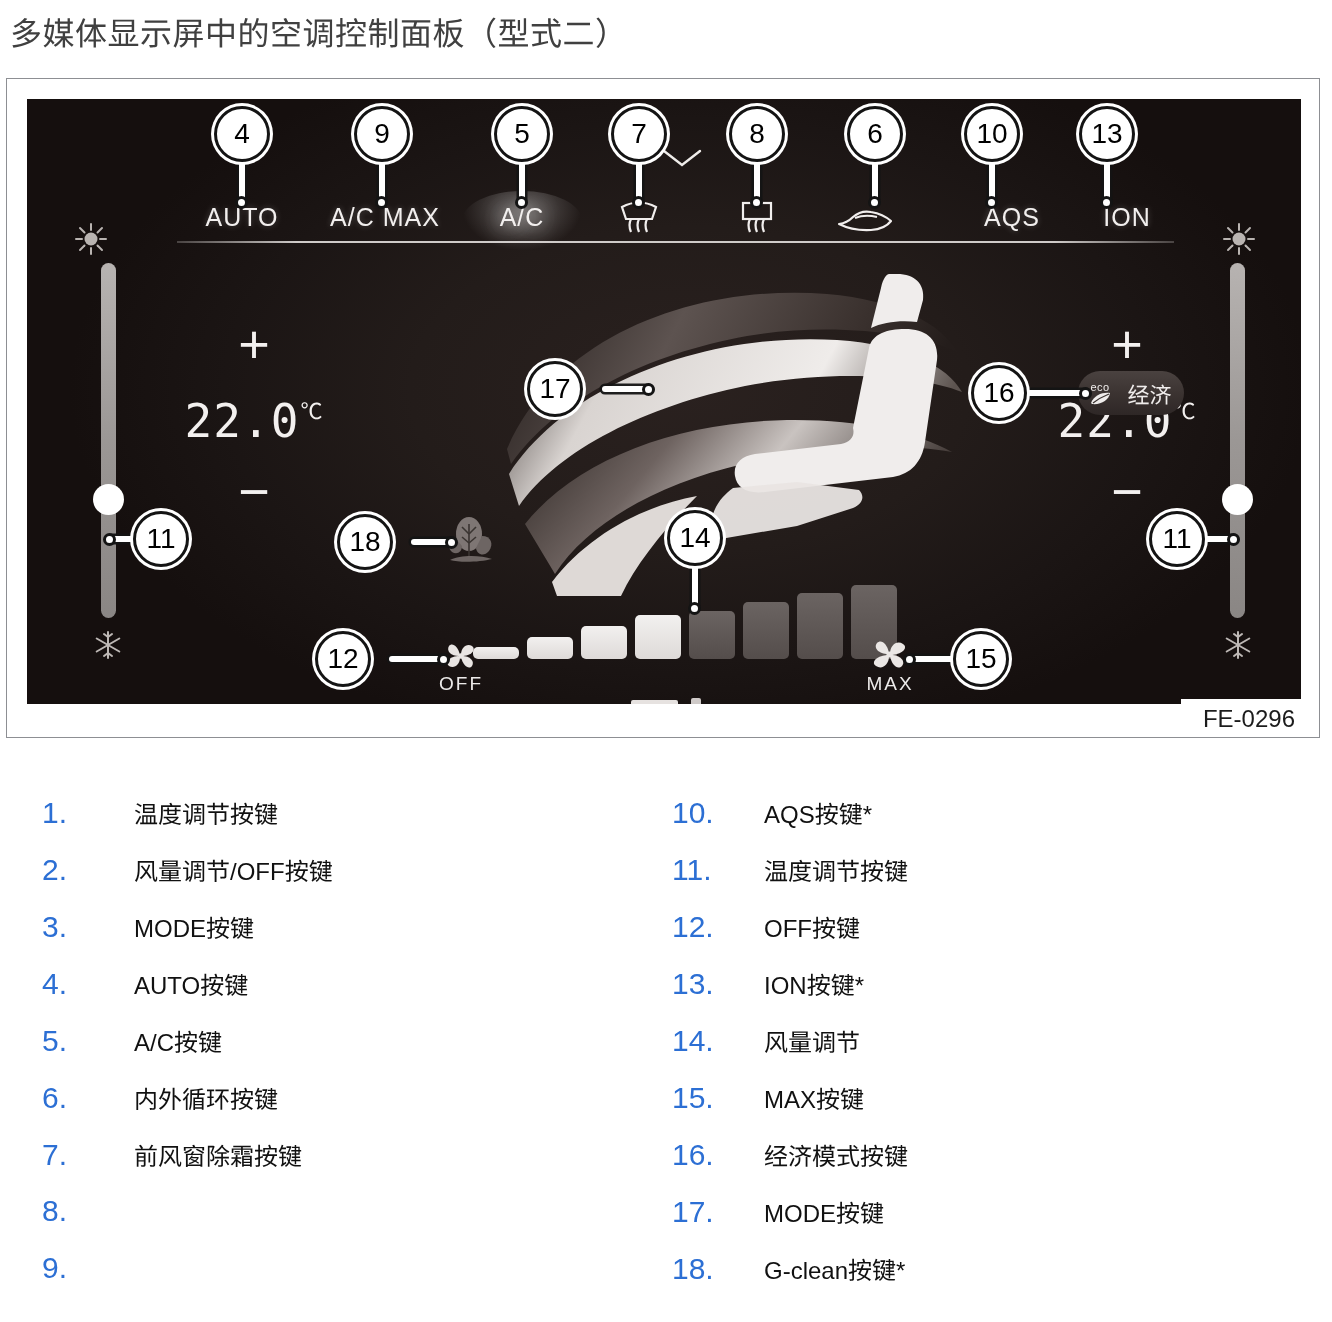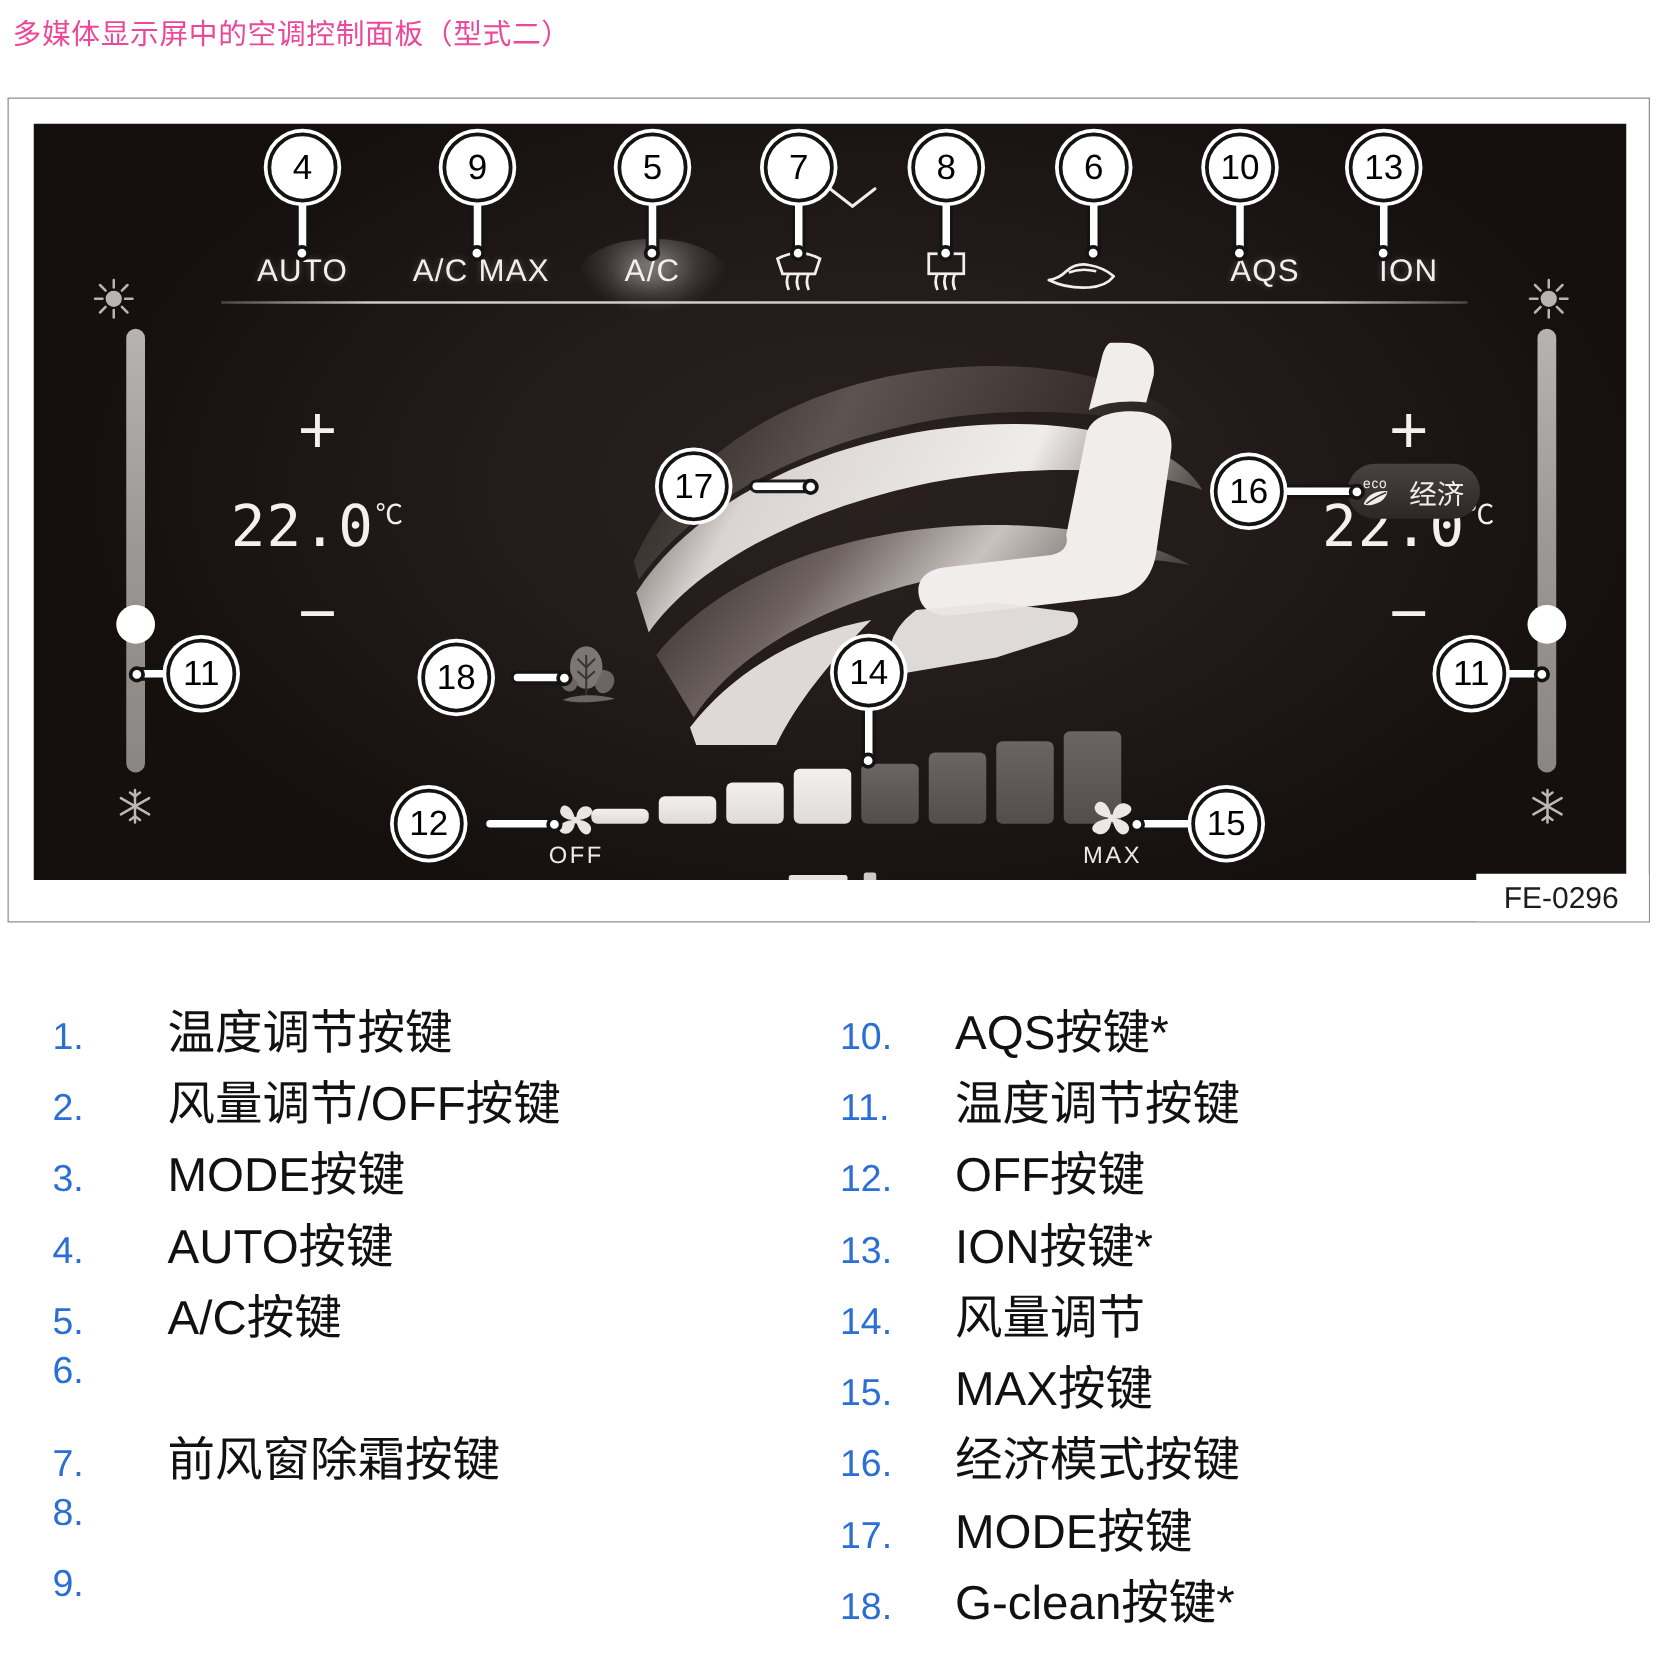--- a/index.html
+++ b/index.html
@@ -10,22 +10,22 @@
     font-family:"Liberation Sans","DejaVu Sans",sans-serif;
     -webkit-font-smoothing:antialiased;
     overflow:hidden;
     position:relative;
   }
 
   
   .page-title{
     position:absolute;
     left:10px; top:8px;
-    font-size:23px;
-    color:#ec4899;
+    font-size:32px;
+    color:#404040;
     letter-spacing:0.5px;
     white-space:nowrap;
   }
 
   
   .figure-frame{
     position:absolute;
     left:6px; top:78px;
     width:1314px; height:660px;
     border:1.5px solid #8d8f93;
@@ -222,21 +222,21 @@
     height:57px;
   }
   .legnum{
     color:#2c6fd4;
     font-size:30px;
     width:92px;
     flex:none;
   }
   .legtext{
     color:#111111;
-    font-size:38px;
+    font-size:24px;
     white-space:nowrap;
   }
 </style>
 </head>
 <body>
 
 <div class="page-title">多媒体显示屏中的空调控制面板（型式二）</div>
 
 <div class="figure-frame">
   <div class="screen">
@@ -551,20 +551,21 @@
     <div class="legrow">
       <span class="legnum">4.</span>
       <span class="legtext">AUTO按键</span>
     </div>
     <div class="legrow">
       <span class="legnum">5.</span>
       <span class="legtext">A/C按键</span>
     </div>
     <div class="legrow">
       <span class="legnum">6.</span>
+      <span class="legtext">内外循环按键</span>
     </div>
     <div class="legrow">
       <span class="legnum">7.</span>
       <span class="legtext">前风窗除霜按键</span>
     </div>
     <div class="legrow">
       <span class="legnum">8.</span>
     </div>
     <div class="legrow">
       <span class="legnum">9.</span>

